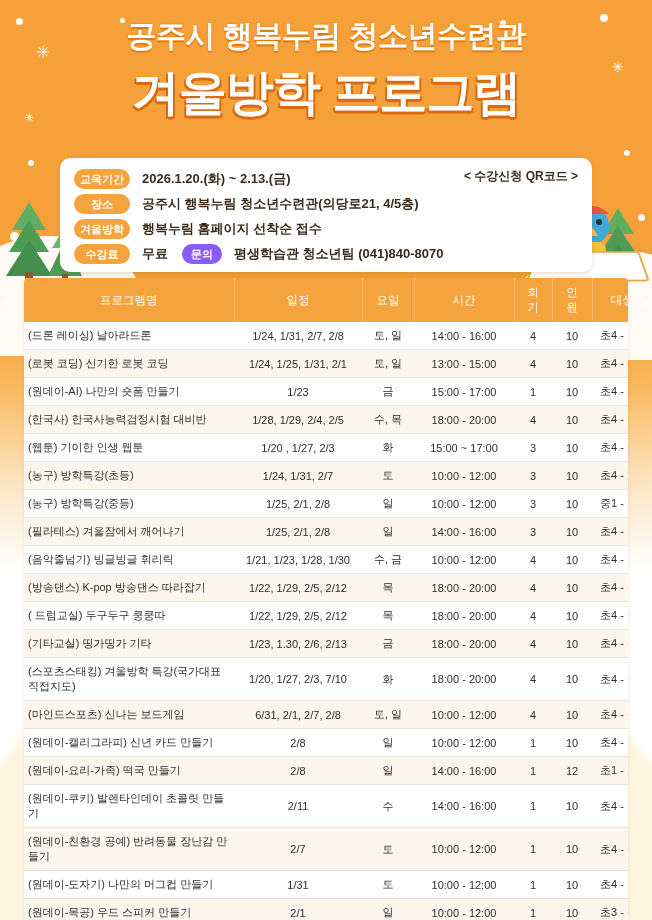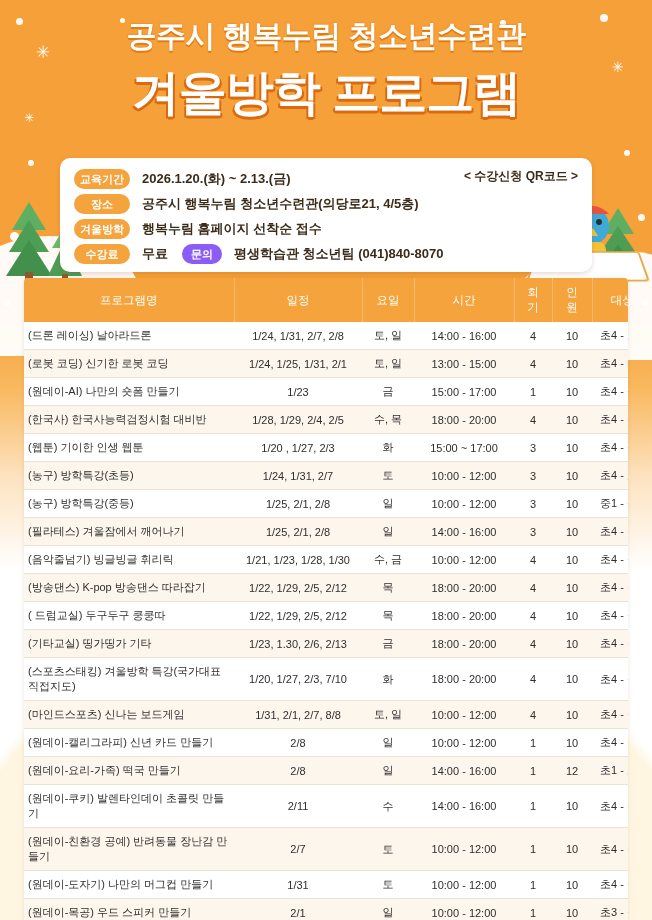--- a/index.html
+++ b/index.html
@@ -291,21 +291,21 @@
             <td class="name">(스포츠스태킹) 겨울방학 특강(국가대표 직접지도)</td>
             <td>1/20, 1/27, 2/3, 7/10</td>
             <td>화</td>
             <td>18:00 - 20:00</td>
             <td>4</td>
             <td>10</td>
             <td>초4 - 중3</td>
           </tr>
           <tr>
             <td class="name">(마인드스포츠) 신나는 보드게임</td>
-            <td>1/31, 2/1, 2/7, 8/8</td>
+            <td>6/31, 2/1, 2/7, 2/8</td>
             <td>토, 일</td>
             <td>10:00 - 12:00</td>
             <td>4</td>
             <td>10</td>
             <td>초4 - 중3</td>
           </tr>
           <tr>
             <td class="name">(원데이-캘리그라피) 신년 카드 만들기</td>
             <td>2/8</td>
             <td>일</td>

